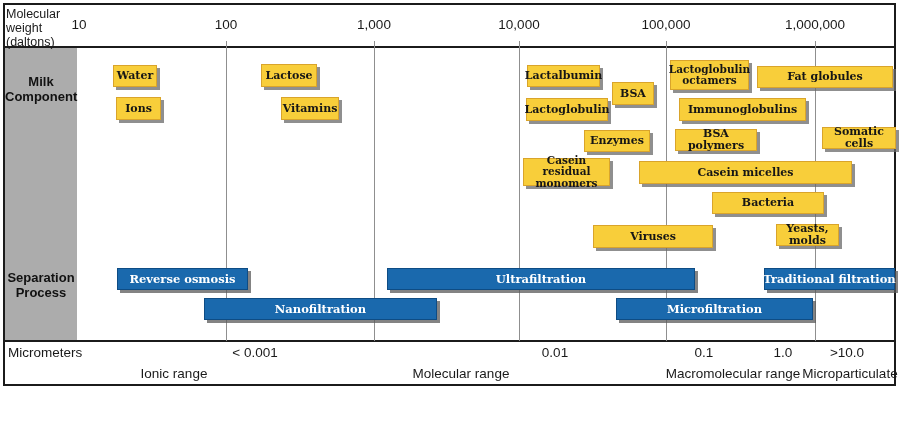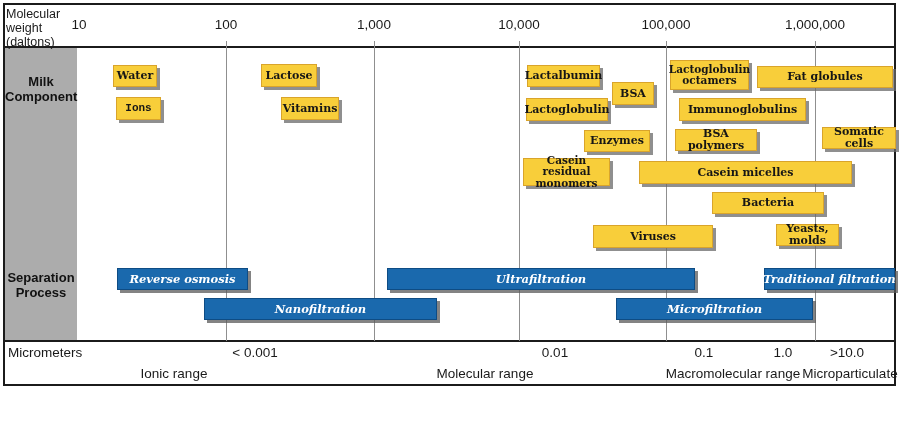--- a/index.html
+++ b/index.html
@@ -35,21 +35,21 @@
     font-family:"DejaVu Serif",serif;font-weight:bold;font-size:11px;line-height:1.08;
     color:#161616;white-space:pre-line;
   }
   .ybox.two-line{font-size:10.5px;}
   .bbar{
     position:absolute;box-sizing:border-box;z-index:3;
     background:var(--bar-fill,#1a69ad);border:1.5px solid var(--bar-border,#0e4c84);
     box-shadow:3px 3px 0 rgba(90,90,90,0.75);
     display:flex;align-items:center;justify-content:center;text-align:center;
     font-family:"DejaVu Serif",serif;font-weight:bold;font-size:11.5px;
-    color:#ffffff;white-space:nowrap;font-style:italic;
+    color:#ffffff;white-space:nowrap;
   }
   .bottom-label{position:absolute;left:8px;top:345px;font-size:13.5px;color:#1a1a1a;}
   .btick{position:absolute;top:345px;transform:translateX(-50%);font-size:13.5px;white-space:nowrap;}
   .brange{position:absolute;top:366px;transform:translateX(-50%);font-size:13.5px;white-space:nowrap;}
   .watermark{
     position:absolute;left:578px;top:383px;height:40px;display:flex;align-items:center;gap:9px;
     color:var(--watermark,#b4b4b4);
   }
   .watermark-text{font-size:27px;letter-spacing:1px;white-space:nowrap;}
 </style>
@@ -77,21 +77,21 @@
       <div class="gridline" style="left: 519px;"></div>
       <div class="gridline" style="left: 666px;"></div>
       <div class="gridline" style="left: 815px;"></div>
       <div class="htick" style="left: 79px;">10</div>
       <div class="htick" style="left: 226px;">100</div>
       <div class="htick" style="left: 374px;">1,000</div>
       <div class="htick" style="left: 519px;">10,000</div>
       <div class="htick" style="left: 666px;">100,000</div>
       <div class="htick" style="left: 815px;">1,000,000</div>
       <div class="ybox" style="left: 113px; top: 65px; width: 44px; height: 22px;">Water</div>
-      <div class="ybox" style="left: 116px; top: 97px; width: 45px; height: 23px; font-family: Liberation Mono, monospace;">Ions</div>
+      <div class="ybox" style="left: 116px; top: 97px; width: 45px; height: 23px;">Ions</div>
       <div class="ybox" style="left: 261px; top: 64px; width: 56px; height: 23px;">Lactose</div>
       <div class="ybox" style="left: 281px; top: 97px; width: 58px; height: 23px;">Vitamins</div>
       <div class="ybox" style="left: 527px; top: 65px; width: 73px; height: 22px;">Lactalbumin</div>
       <div class="ybox" style="left: 526px; top: 98px; width: 82px; height: 23px;">Lactoglobulin</div>
       <div class="ybox" style="left: 612px; top: 82px; width: 42px; height: 23px;">BSA</div>
       <div class="ybox" style="left: 584px; top: 130px; width: 66px; height: 22px;">Enzymes</div>
       <div class="ybox two-line" style="left: 523px; top: 158px; width: 87px; height: 28px;">Casein residual
 monomers</div>
       <div class="ybox two-line" style="left: 670px; top: 60px; width: 79px; height: 30px;">Lactoglobulin
 octamers</div>
@@ -107,20 +107,20 @@
       <div class="bbar" style="left: 204px; top: 298px; width: 233px; height: 22px;">Nanofiltration</div>
       <div class="bbar" style="left: 387px; top: 268px; width: 308px; height: 22px;">Ultrafiltration</div>
       <div class="bbar" style="left: 616px; top: 298px; width: 197px; height: 22px;">Microfiltration</div>
       <div class="bbar" style="left: 764px; top: 268px; width: 131px; height: 22px;">Traditional filtration</div>
       <div class="btick" style="left: 255px;">&lt; 0.001</div>
       <div class="btick" style="left: 555px;">0.01</div>
       <div class="btick" style="left: 704px;">0.1</div>
       <div class="btick" style="left: 783px;">1.0</div>
       <div class="btick" style="left: 847px;">&gt;10.0</div>
       <div class="brange" style="left: 168px; padding-left: 12px;">Ionic range</div>
-      <div class="brange" style="left: 485px;">Molecular range</div>
+      <div class="brange" style="left: 461px;">Molecular range</div>
       <div class="brange" style="left: 733px;">Macromolecular range</div>
       <div class="brange" style="left: 850px;">Microparticulate</div>
     </div>
 
   <div class="bottom-label">Micrometers</div>
 
 </div>
 
 </body></html>

